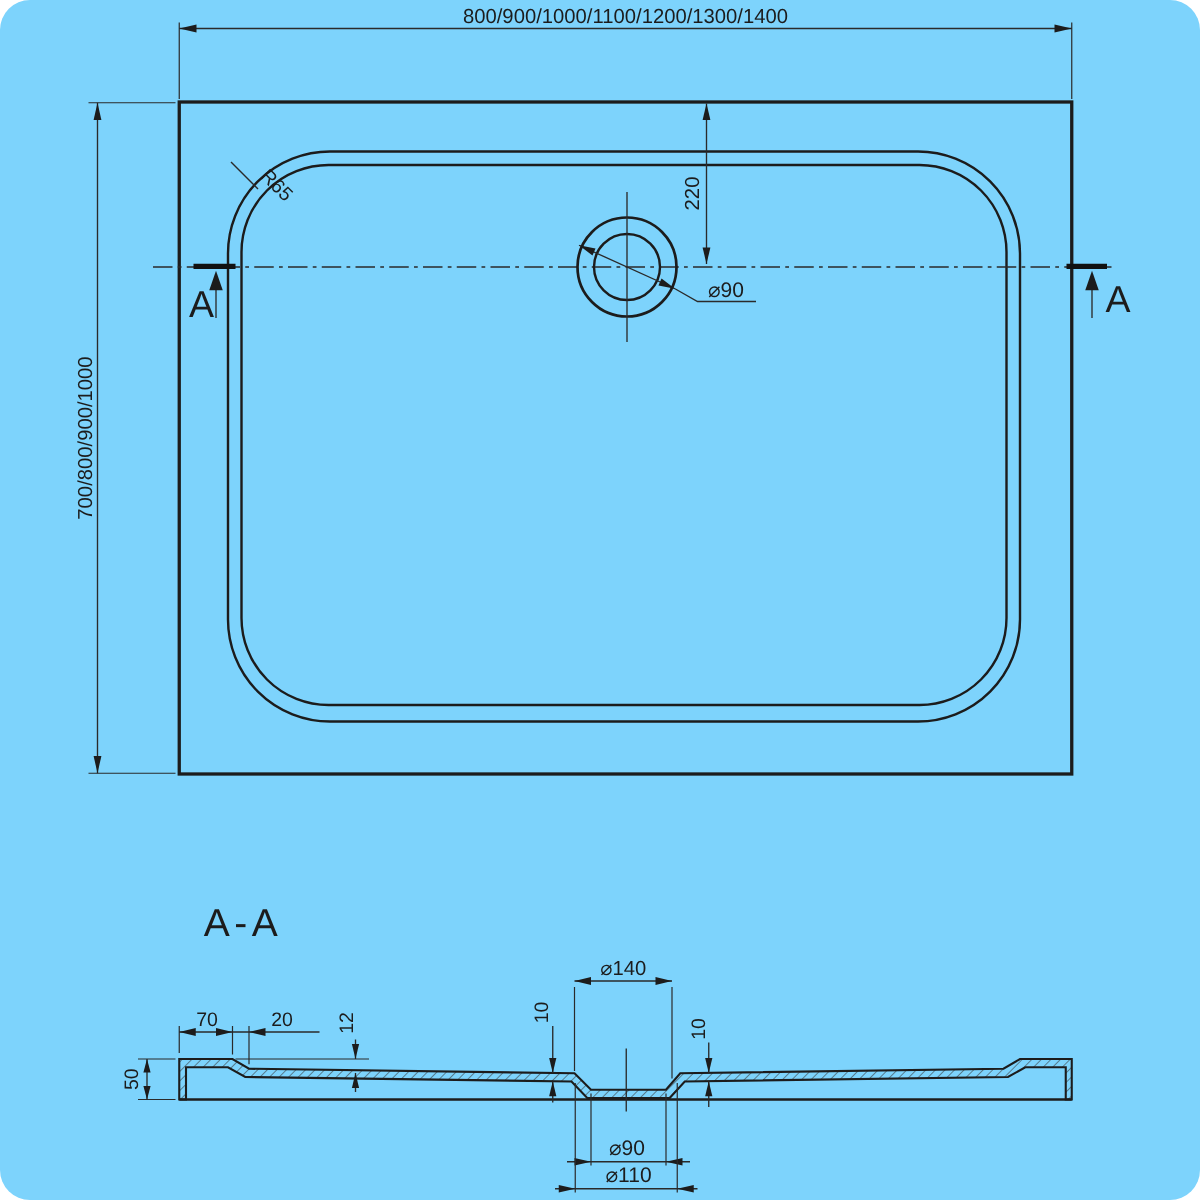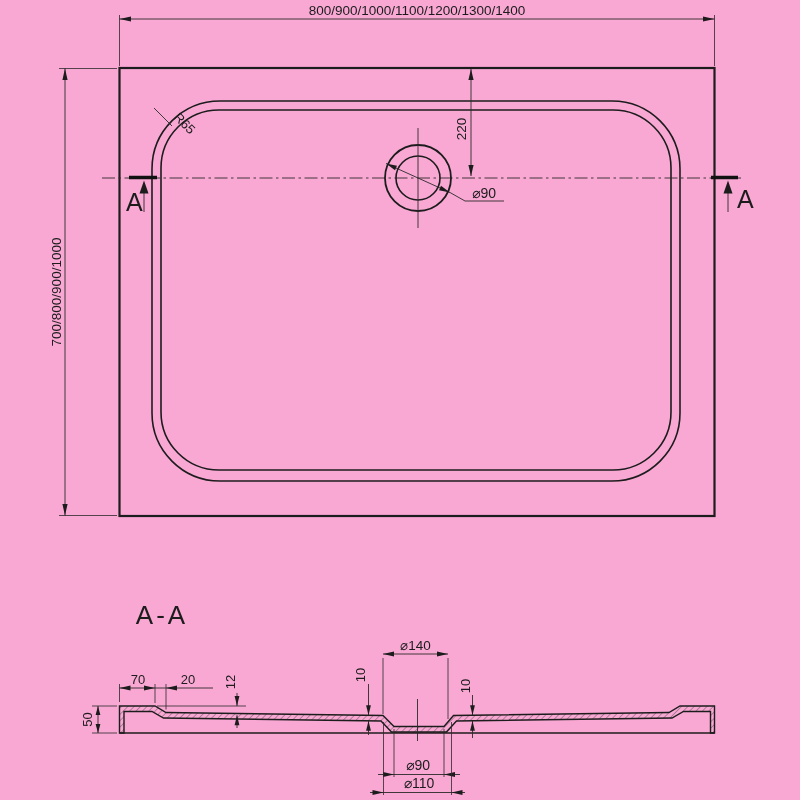--- a/index.html
+++ b/index.html
@@ -1,16 +1,16 @@
 <!DOCTYPE html>
 <html><head>
 <meta charset="utf-8">
 <style>
   html,body{margin:0;padding:0;background:#ffffff;}
-  .canvas{position:relative;width:800px;height:800px;background:#f9a8d4;overflow:hidden;}
+  .canvas{position:relative;width:800px;height:800px;background:#7dd3fc;overflow:hidden;border-radius:20px;}
   svg{display:block;}
   .dimtext{font-family:"Liberation Sans","DejaVu Sans",sans-serif;fill:#1c1c1c;font-size:13.5px;}
   .dimtext-sm{font-family:"Liberation Sans","DejaVu Sans",sans-serif;fill:#1c1c1c;font-size:13px;}
   .dimtext-dia{font-family:"Liberation Sans","DejaVu Sans",sans-serif;fill:#1c1c1c;font-size:14px;}
   .marker-letter{font-family:"Liberation Sans","DejaVu Sans",sans-serif;fill:#1c1c1c;font-size:25px;}
   .view-title{font-family:"Liberation Sans","DejaVu Sans",sans-serif;fill:#1c1c1c;font-size:26px;letter-spacing:3px;}
   .thick{stroke:#1c1c1c;stroke-width:2.2;fill:none;}
   .med{stroke:#1c1c1c;stroke-width:1.6;fill:none;}
   .thin{stroke:#2a2a2a;stroke-width:0.9;fill:none;}
   .ext{stroke:#2a2a2a;stroke-width:0.8;fill:none;}

